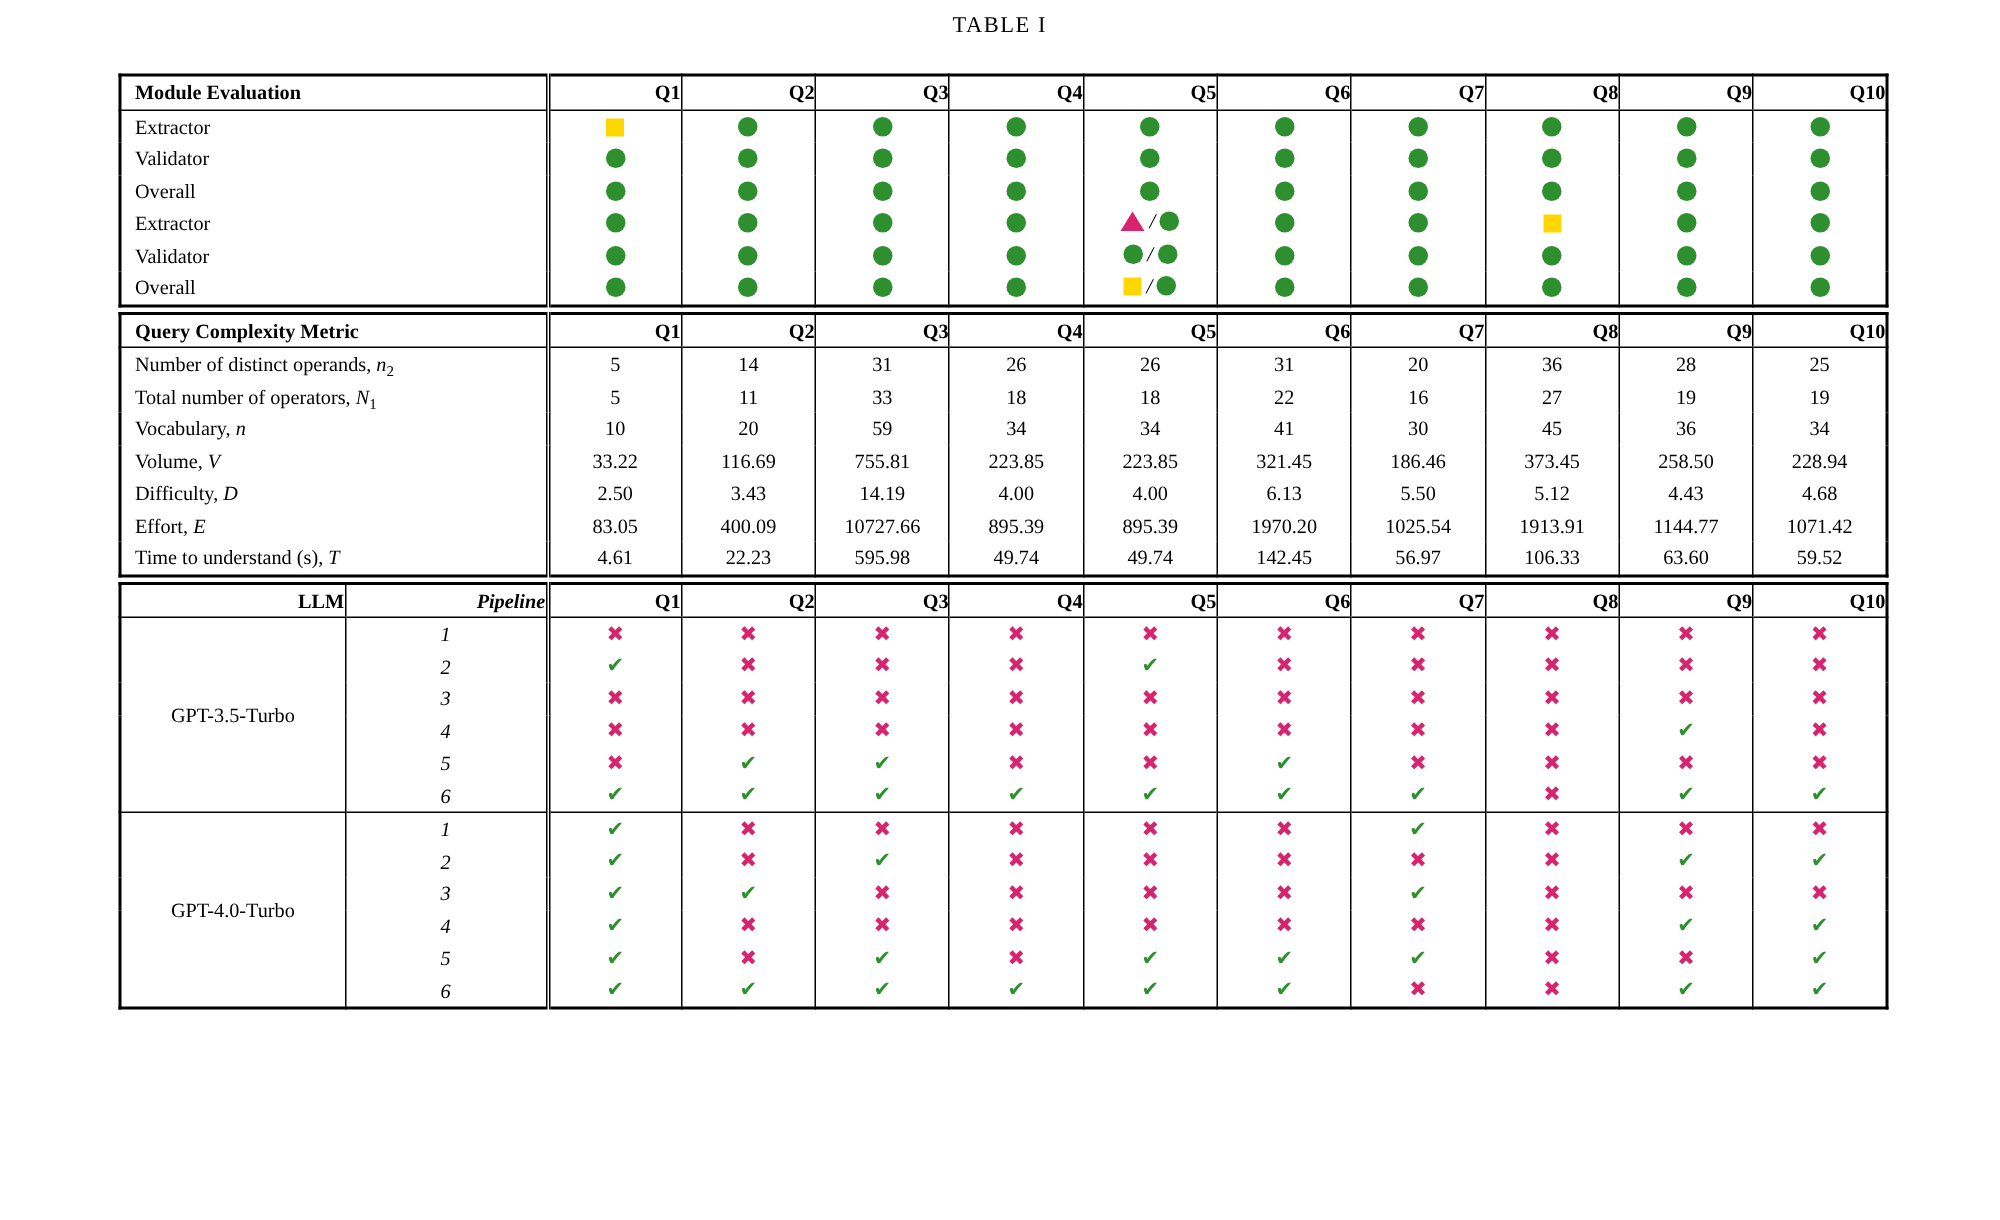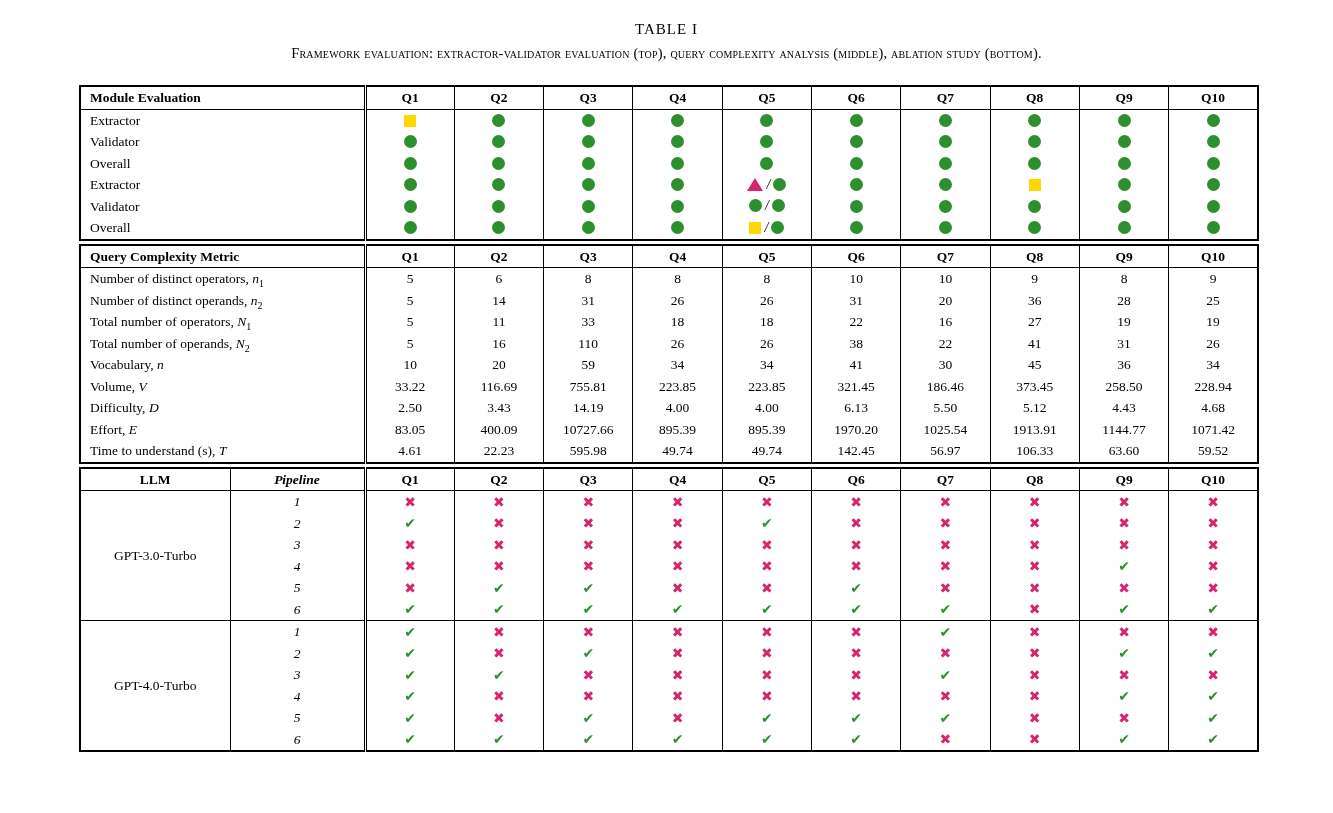--- a/index.html
+++ b/index.html
@@ -6,56 +6,55 @@
     --green:#2e8f2e;
     --pink:#d6246e;
     --yellow:#ffd700;
     --border:#000000;
   }
   html,body{margin:0;padding:0;background:#ffffff;}
   body{
     width:1333px;height:813px;overflow:hidden;
     font-family:"Liberation Serif", serif;color:#000;
   }
-  .caption{text-align:center;padding-top:9px;margin-top:12px;}
+  .caption{text-align:center;padding-top:9px;}
   .title{font-size:15px;letter-spacing:1px;}
   .subtitle{font-size:14.5px;font-variant:small-caps;letter-spacing:0.2px;margin-top:7px;}
   .twrap{margin:23px 0 0 79px;width:1180px;}
   table.sec{
     border-collapse:collapse;table-layout:fixed;width:1178px;
     border:2px solid var(--border);margin-bottom:3px;
   }
   td{
     height:21.5px;padding:0;text-align:center;font-size:13.5px;
     line-height:1;vertical-align:middle;white-space:nowrap;overflow:hidden;
   }
   td.lab{text-align:left;padding-left:9px;}
   .bold{font-weight:bold;}
   .d{border-left:1px solid var(--border);}
   .d0{border-left:3px double var(--border);}
   .pip{border-left:1px solid var(--border);font-style:italic;}
-  .hb{border-bottom:1px solid var(--border);}
+  .hb{border-bottom:1px solid var(--border);text-align:right;}
   .ht2{border-top:2px solid var(--border);}
   .ht1{border-top:1px solid var(--border);}
   .sym{display:inline-block;}
   .sym.circle{width:13px;height:13px;border-radius:50%;background:var(--green);vertical-align:-2px;}
   .sym.square{width:12px;height:12px;background:var(--yellow);vertical-align:-2px;}
   .sym.triangle{width:0;height:0;border-left:8px solid transparent;border-right:8px solid transparent;border-bottom:13px solid var(--pink);vertical-align:-2px;}
   .sym.check{color:var(--green);font-family:"DejaVu Sans", sans-serif;font-size:14px;font-weight:bold;}
   .sym.cross{color:var(--pink);font-family:"DejaVu Sans", sans-serif;font-size:14px;font-weight:bold;}
   .slash{font-style:italic;margin:0 3px;font-size:14px;}
   i.mvar{font-style:italic;}
   sub{font-size:10px;line-height:0;}
 </style>
 </head>
 <body>
 
 <div class="caption">
   <div class="title">TABLE I</div>
-  <div class="subtitle">Framework evaluation: extractor-validator evaluation (top), query complexity analysis (middle), ablation study (bottom).</div>
 </div>
 
 <div class="twrap">
   <table class="sec" id="module-table">
     <colgroup>
       <col style="width:285px">
       <col style="width:89.3px">
         <col style="width:89.3px">
         <col style="width:89.3px">
         <col style="width:89.3px">
@@ -183,33 +182,20 @@
           <td class="d bold hb">Q3</td>
           <td class="d bold hb">Q4</td>
           <td class="d bold hb">Q5</td>
           <td class="d bold hb">Q6</td>
           <td class="d bold hb">Q7</td>
           <td class="d bold hb">Q8</td>
           <td class="d bold hb">Q9</td>
           <td class="d bold hb">Q10</td>
         </tr>
         <tr>
-          <td class="lab">Number of distinct operators, <i class="mvar">n</i><sub>1</sub></td>
-          <td class="d d0">5</td>
-          <td class="d">6</td>
-          <td class="d">8</td>
-          <td class="d">8</td>
-          <td class="d">8</td>
-          <td class="d">10</td>
-          <td class="d">10</td>
-          <td class="d">9</td>
-          <td class="d">8</td>
-          <td class="d">9</td>
-        </tr>
-        <tr>
           <td class="lab">Number of distinct operands, <i class="mvar">n</i><sub>2</sub></td>
           <td class="d d0">5</td>
           <td class="d">14</td>
           <td class="d">31</td>
           <td class="d">26</td>
           <td class="d">26</td>
           <td class="d">31</td>
           <td class="d">20</td>
           <td class="d">36</td>
           <td class="d">28</td>
@@ -220,33 +206,20 @@
           <td class="d d0">5</td>
           <td class="d">11</td>
           <td class="d">33</td>
           <td class="d">18</td>
           <td class="d">18</td>
           <td class="d">22</td>
           <td class="d">16</td>
           <td class="d">27</td>
           <td class="d">19</td>
           <td class="d">19</td>
-        </tr>
-        <tr>
-          <td class="lab">Total number of operands, <i class="mvar">N</i><sub>2</sub></td>
-          <td class="d d0">5</td>
-          <td class="d">16</td>
-          <td class="d">110</td>
-          <td class="d">26</td>
-          <td class="d">26</td>
-          <td class="d">38</td>
-          <td class="d">22</td>
-          <td class="d">41</td>
-          <td class="d">31</td>
-          <td class="d">26</td>
         </tr>
         <tr>
           <td class="lab">Vocabulary, <i class="mvar">n</i></td>
           <td class="d d0">10</td>
           <td class="d">20</td>
           <td class="d">59</td>
           <td class="d">34</td>
           <td class="d">34</td>
           <td class="d">41</td>
           <td class="d">30</td>
@@ -333,21 +306,21 @@
           <td class="d bold hb">Q3</td>
           <td class="d bold hb">Q4</td>
           <td class="d bold hb">Q5</td>
           <td class="d bold hb">Q6</td>
           <td class="d bold hb">Q7</td>
           <td class="d bold hb">Q8</td>
           <td class="d bold hb">Q9</td>
           <td class="d bold hb">Q10</td>
         </tr>
         <tr>
-          <td class="llmcell" rowspan="6">GPT-3.0-Turbo</td>
+          <td class="llmcell" rowspan="6">GPT-3.5-Turbo</td>
           <td class="pip">1</td>
           <td class="d d0"><span class="sym cross">✖</span></td>
           <td class="d"><span class="sym cross">✖</span></td>
           <td class="d"><span class="sym cross">✖</span></td>
           <td class="d"><span class="sym cross">✖</span></td>
           <td class="d"><span class="sym cross">✖</span></td>
           <td class="d"><span class="sym cross">✖</span></td>
           <td class="d"><span class="sym cross">✖</span></td>
           <td class="d"><span class="sym cross">✖</span></td>
           <td class="d"><span class="sym cross">✖</span></td>

